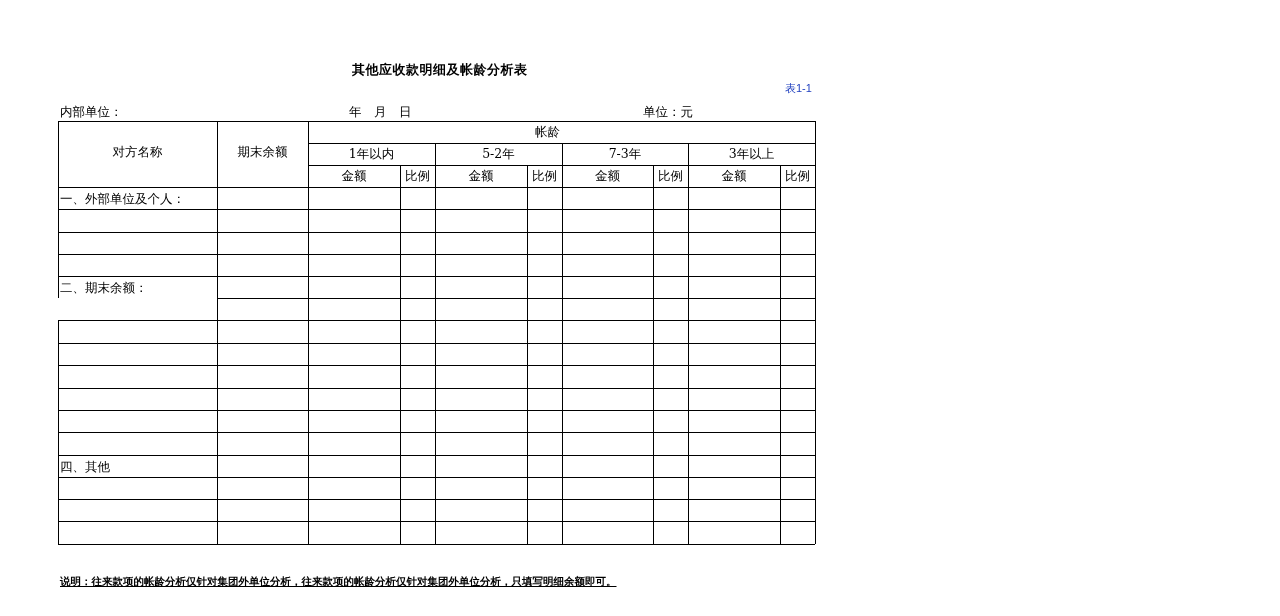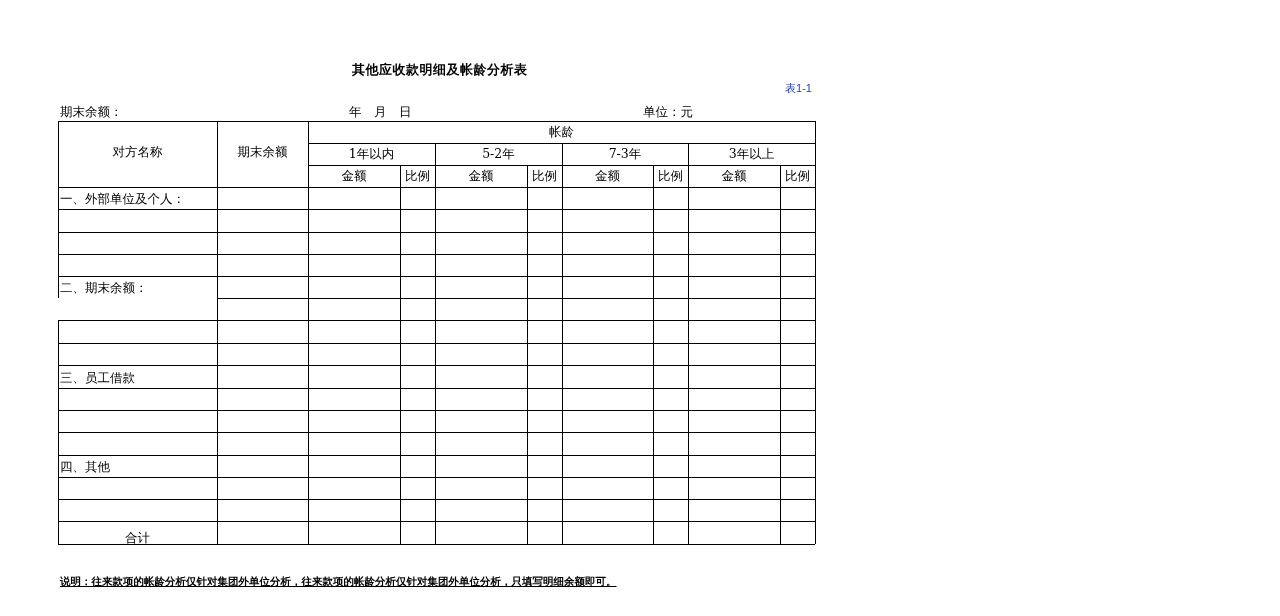--- a/index.html
+++ b/index.html
@@ -17,42 +17,42 @@
   .vl { position:absolute; width:0; border-left:1.3px solid #000; }
   .cell { position:absolute; font-size:12.5px; display:flex; align-items:center; justify-content:center; }
   .cell.left { justify-content:flex-start; padding-left:2px; }
   .note { left:60px; top:575px; font-size:10.5px; font-weight:bold; text-decoration:underline; }
 </style>
 </head>
 <body>
 
 <div class="abs title">其他应收款明细及帐龄分析表</div>
 <div class="abs tableno">表1-1</div>
-<div class="abs meta company">期末余额：</div>
+<div class="abs meta company">内部单位：</div>
 <div class="abs meta date">年　月　日</div>
 <div class="abs meta unit">单位：元</div>
 
 <div class="grid" id="grid">
     <div class="hl" style="left: 0px; width: 757px; top: 0px;"></div>
     <div class="hl" style="left: 250px; width: 507px; top: 22px;"></div>
     <div class="hl" style="left: 250px; width: 507px; top: 44px;"></div>
     <div class="vl" style="left: 0px; top: 0px; height: 66px;"></div>
     <div class="vl" style="left: 159px; top: 0px; height: 66px;"></div>
     <div class="vl" style="left: 250px; top: 0px; height: 66px;"></div>
     <div class="vl" style="left: 757px; top: 0px; height: 66px;"></div>
     <div class="vl" style="left: 377px; top: 22px; height: 44px;"></div>
     <div class="vl" style="left: 504px; top: 22px; height: 44px;"></div>
     <div class="vl" style="left: 630px; top: 22px; height: 44px;"></div>
     <div class="vl" style="left: 342px; top: 44px; height: 22px;"></div>
     <div class="vl" style="left: 469px; top: 44px; height: 22px;"></div>
     <div class="vl" style="left: 595px; top: 44px; height: 22px;"></div>
     <div class="vl" style="left: 722px; top: 44px; height: 22px;"></div>
     <div class="cell" style="left: 159px; width: 91px; top: 0px; height: 62px;">期末余额</div>
     <div class="cell" style="left: 0px; width: 159px; top: 0px; height: 62px;">对方名称</div>
-    <div class="cell" style="left: 250px; width: 507px; top: 0px; height: 22px;">帐龄</div>
+    <div class="cell" style="left: 236px; width: 507px; top: 0px; height: 22px;">帐龄</div>
     <div class="cell" style="left: 250px; width: 127px; top: 22px; height: 22px;">1年以内</div>
     <div class="cell" style="left: 250px; width: 92px; top: 44px; height: 22px;">金额</div>
     <div class="cell" style="left: 342px; width: 35px; top: 44px; height: 22px;">比例</div>
     <div class="cell" style="left: 377px; width: 127px; top: 22px; height: 22px;">5-2年</div>
     <div class="cell" style="left: 377px; width: 92px; top: 44px; height: 22px;">金额</div>
     <div class="cell" style="left: 469px; width: 35px; top: 44px; height: 22px;">比例</div>
     <div class="cell" style="left: 504px; width: 126px; top: 22px; height: 22px;">7-3年</div>
     <div class="cell" style="left: 504px; width: 91px; top: 44px; height: 22px;">金额</div>
     <div class="cell" style="left: 595px; width: 35px; top: 44px; height: 22px;">比例</div>
     <div class="cell" style="left: 630px; width: 127px; top: 22px; height: 22px;">3年以上</div>
@@ -246,21 +246,20 @@
     <div class="vl" style="left: 159px; top: 244px; height: 23px;"></div>
     <div class="vl" style="left: 250px; top: 244px; height: 23px;"></div>
     <div class="vl" style="left: 342px; top: 244px; height: 23px;"></div>
     <div class="vl" style="left: 377px; top: 244px; height: 23px;"></div>
     <div class="vl" style="left: 469px; top: 244px; height: 23px;"></div>
     <div class="vl" style="left: 504px; top: 244px; height: 23px;"></div>
     <div class="vl" style="left: 595px; top: 244px; height: 23px;"></div>
     <div class="vl" style="left: 630px; top: 244px; height: 23px;"></div>
     <div class="vl" style="left: 722px; top: 244px; height: 23px;"></div>
     <div class="vl" style="left: 757px; top: 244px; height: 23px;"></div>
-    <div class="cell left" style="left: 0px; width: 159px; top: 247px; height: 20px;">三、员工借款</div>
     <div class="cell" style="left: 159px; width: 91px; top: 244px; height: 23px;"></div>
     <div class="cell" style="left: 250px; width: 92px; top: 244px; height: 23px;"></div>
     <div class="cell" style="left: 342px; width: 35px; top: 244px; height: 23px;"></div>
     <div class="cell" style="left: 377px; width: 92px; top: 244px; height: 23px;"></div>
     <div class="cell" style="left: 469px; width: 35px; top: 244px; height: 23px;"></div>
     <div class="cell" style="left: 504px; width: 91px; top: 244px; height: 23px;"></div>
     <div class="cell" style="left: 595px; width: 35px; top: 244px; height: 23px;"></div>
     <div class="cell" style="left: 630px; width: 92px; top: 244px; height: 23px;"></div>
     <div class="cell" style="left: 722px; width: 35px; top: 244px; height: 23px;"></div>
     <div class="vl" style="left: 0px; top: 267px; height: 22px;"></div>
@@ -393,21 +392,20 @@
     <div class="vl" style="left: 159px; top: 400px; height: 23px;"></div>
     <div class="vl" style="left: 250px; top: 400px; height: 23px;"></div>
     <div class="vl" style="left: 342px; top: 400px; height: 23px;"></div>
     <div class="vl" style="left: 377px; top: 400px; height: 23px;"></div>
     <div class="vl" style="left: 469px; top: 400px; height: 23px;"></div>
     <div class="vl" style="left: 504px; top: 400px; height: 23px;"></div>
     <div class="vl" style="left: 595px; top: 400px; height: 23px;"></div>
     <div class="vl" style="left: 630px; top: 400px; height: 23px;"></div>
     <div class="vl" style="left: 722px; top: 400px; height: 23px;"></div>
     <div class="vl" style="left: 757px; top: 400px; height: 23px;"></div>
-    <div class="cell" style="left: 0px; width: 159px; top: 403px; height: 20px; padding-top: 4px;">合计</div>
     <div class="cell" style="left: 159px; width: 91px; top: 400px; height: 23px;"></div>
     <div class="cell" style="left: 250px; width: 92px; top: 400px; height: 23px;"></div>
     <div class="cell" style="left: 342px; width: 35px; top: 400px; height: 23px;"></div>
     <div class="cell" style="left: 377px; width: 92px; top: 400px; height: 23px;"></div>
     <div class="cell" style="left: 469px; width: 35px; top: 400px; height: 23px;"></div>
     <div class="cell" style="left: 504px; width: 91px; top: 400px; height: 23px;"></div>
     <div class="cell" style="left: 595px; width: 35px; top: 400px; height: 23px;"></div>
     <div class="cell" style="left: 630px; width: 92px; top: 400px; height: 23px;"></div>
     <div class="cell" style="left: 722px; width: 35px; top: 400px; height: 23px;"></div>
   </div>

